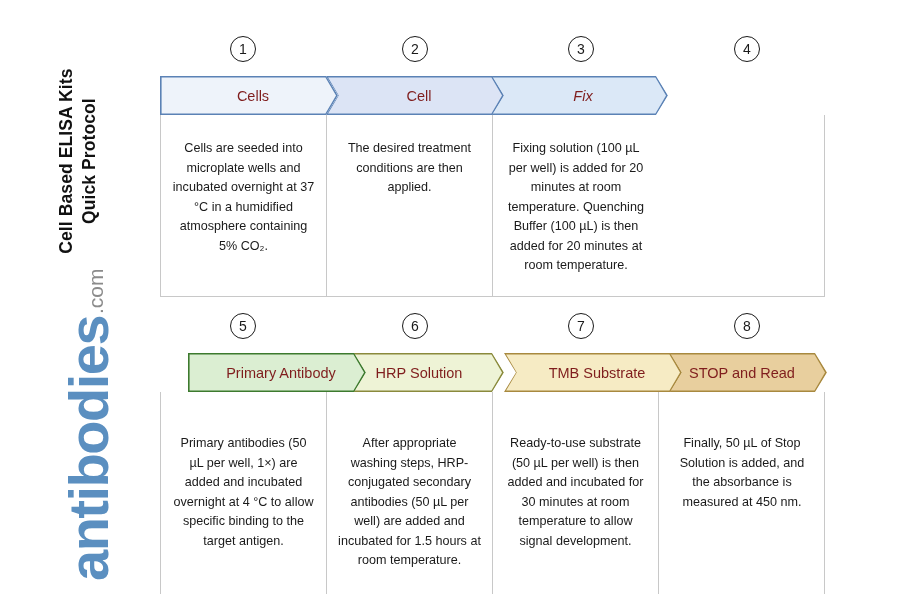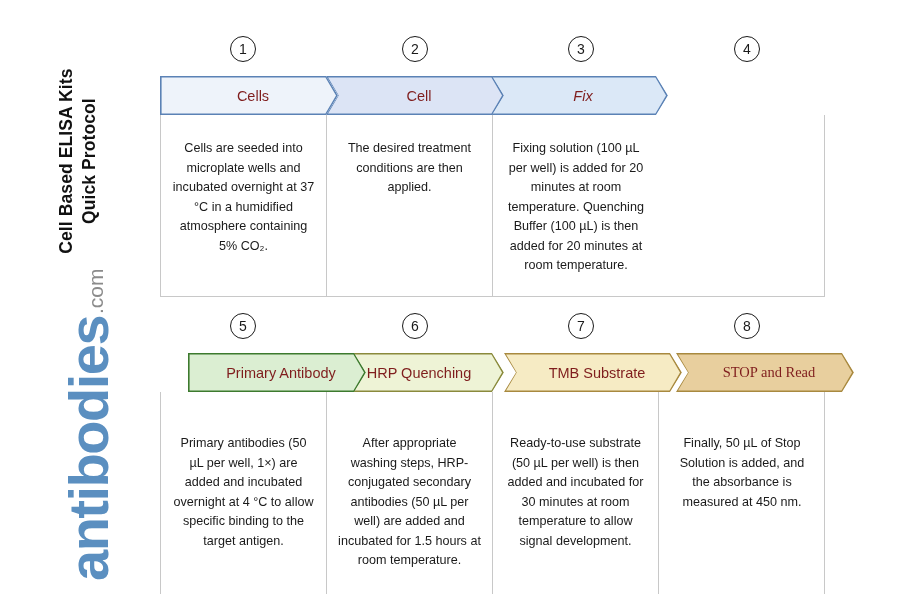--- a/index.html
+++ b/index.html
@@ -225,36 +225,36 @@
     <div class="chevrons">
         <div class="chev first" style="left: 8px; background: rgb(219, 238, 210); z-index: 10; filter: drop-shadow(rgb(61, 122, 46) 0px 0px 0px); margin-left: 20px;">
           <span class="lbl">Primary Antibody</span>
           <div style="position: absolute; inset: 0px; pointer-events: none;">
             <svg width="178" height="39" viewBox="0 0 178 39" style="position:absolute;left:0;top:0">
               <path d="M0.8,0.8 L166,0.8 L177,19.5 L166,38.2 L0.8,38.2 Z" fill="none" stroke="#3d7a2e" stroke-width="1.6"></path>
             </svg>
           </div>
         </div>
         <div class="chev" style="left: 166px; background: rgb(238, 243, 214); z-index: 9; filter: drop-shadow(rgb(138, 138, 60) 0px 0px 0px);">
-          <span class="lbl">HRP Quenching</span>
+          <span class="lbl">HRP Solution</span>
           <div style="position: absolute; inset: 0px; pointer-events: none;">
             <svg width="178" height="39" viewBox="0 0 178 39" style="position:absolute;left:0;top:0">
               <path d="M0.8,0.8 L166,0.8 L177,19.5 L166,38.2 L0.8,38.2 L11.8,19.5 Z" fill="none" stroke="#8a8a3c" stroke-width="1.6"></path>
             </svg>
           </div>
         </div>
         <div class="chev" style="left: 344px; background: rgb(246, 235, 196); z-index: 8; filter: drop-shadow(rgb(168, 137, 63) 0px 0px 0px);">
           <span class="lbl">TMB Substrate</span>
           <div style="position: absolute; inset: 0px; pointer-events: none;">
             <svg width="178" height="39" viewBox="0 0 178 39" style="position:absolute;left:0;top:0">
               <path d="M0.8,0.8 L166,0.8 L177,19.5 L166,38.2 L0.8,38.2 L11.8,19.5 Z" fill="none" stroke="#a8893f" stroke-width="1.6"></path>
             </svg>
           </div>
         </div>
-        <div class="chev" style="left: 516px; background: rgb(232, 207, 158); z-index: 7; filter: drop-shadow(rgb(168, 137, 63) 0px 0px 0px); font-family: Liberation Serif, serif;">
+        <div class="chev" style="left: 489px; background: rgb(232, 207, 158); z-index: 7; filter: drop-shadow(rgb(168, 137, 63) 0px 0px 0px);">
           <span class="lbl">STOP and Read</span>
           <div style="position: absolute; inset: 0px; pointer-events: none;">
             <svg width="178" height="39" viewBox="0 0 178 39" style="position:absolute;left:0;top:0">
               <path d="M0.8,0.8 L166,0.8 L177,19.5 L166,38.2 L0.8,38.2 L11.8,19.5 Z" fill="none" stroke="#a8893f" stroke-width="1.6"></path>
             </svg>
           </div>
         </div>
       </div>
     <div class="bodies tall">
         <div class="bodycell" style="left: 0px;">

